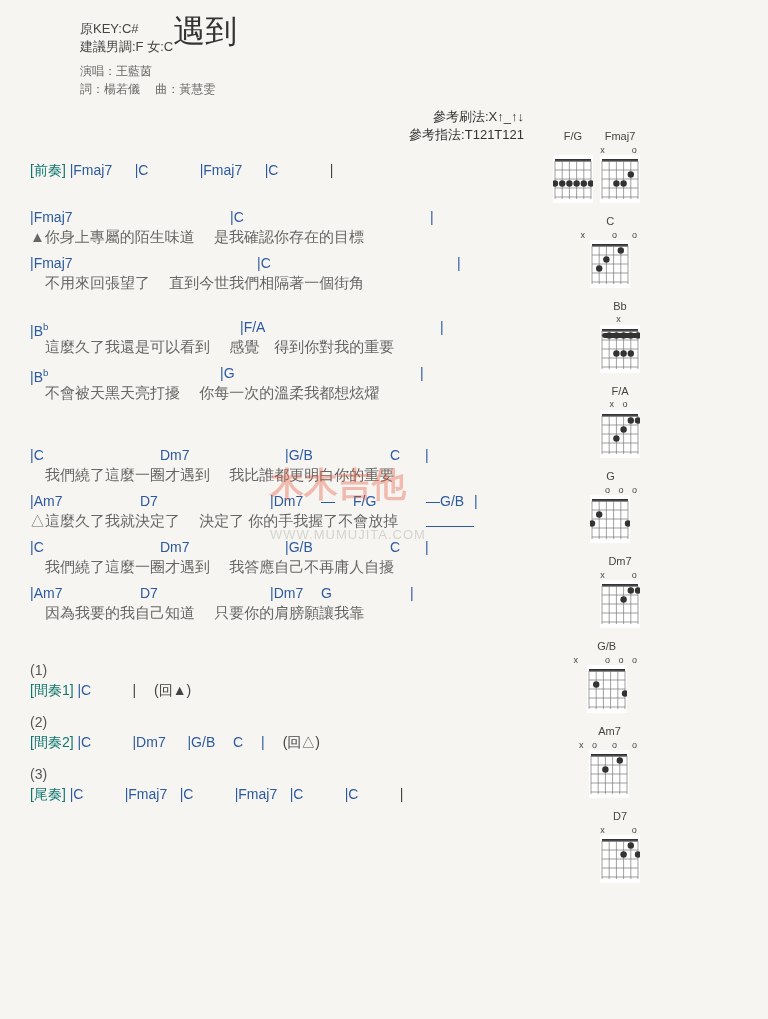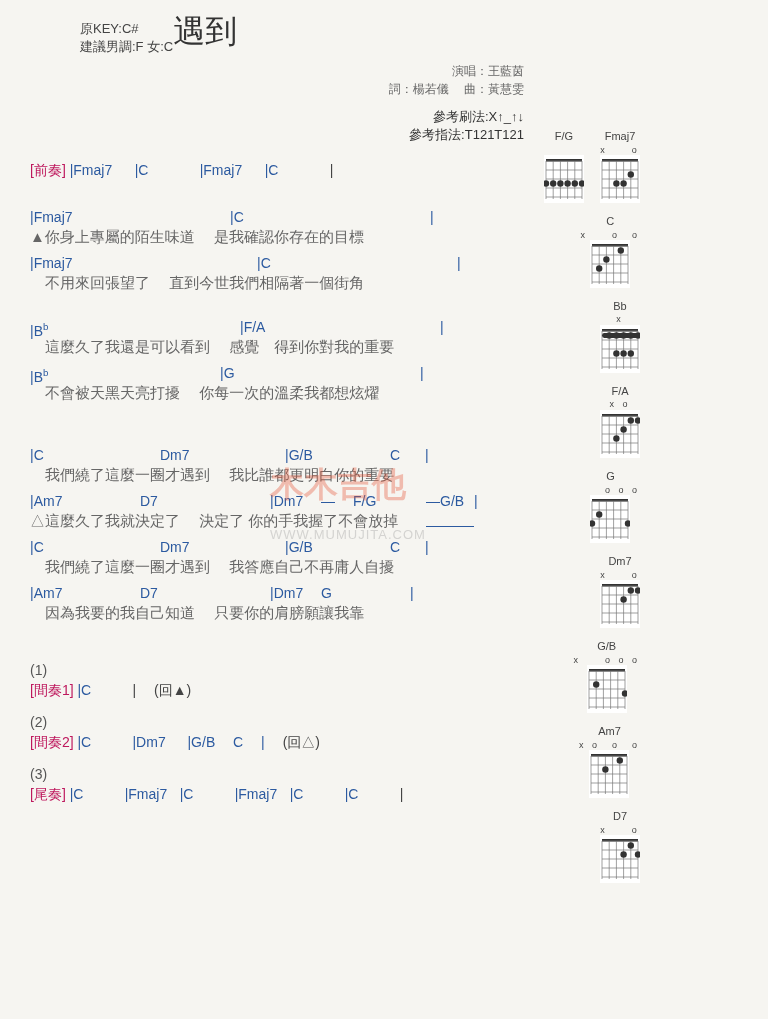--- a/index.html
+++ b/index.html
@@ -1,35 +1,35 @@
 <!DOCTYPE html>
 <html><head>
 <meta charset="utf-8">
 <style>
 html,body{margin:0;padding:0;width:768px;height:1019px;background:#f6f5f1;font-family:"Microsoft YaHei","Heiti TC",sans-serif;color:#555}
 .page{position:relative;width:664px;height:1019px}
 .header{padding:20px 80px 0 80px}
 .key-block{float:left;font-size:13px;color:#444;line-height:18px}
 .title{text-align:left;font-size:32px;color:#333;margin-top:-10px}
-.meta{text-align:right;font-size:12px;color:#666;line-height:18px;margin-top:6px;padding-right:60px}
+.meta{font-size:12px;color:#666;line-height:18px;margin-top:6px;padding-right:60px}
 .ref-block{text-align:right;font-size:13px;color:#333;line-height:18px;padding-right:60px;margin-top:10px}
 .sheet{padding:8px 30px 0 30px}
 .intro-line{font-size:14px;margin-bottom:28px;margin-top:10px}
-.section-marker{color:#be185d}
+.section-marker{color:#0f766e}
 .ch{color:#2c5aa0;font-weight:500}
 .bar{color:#444}
 .lyric-block{margin-bottom:6px}
 .chord-row{font-size:14px;line-height:18px;height:18px;letter-spacing:0}
 .lyric-row{font-size:15px;color:#666;line-height:22px;margin-bottom:6px}
 .seg{display:inline-block;vertical-align:top}
 .group-gap{height:18px}
 .interlude{font-size:14px;margin-top:4px;margin-bottom:4px}
 .numlabel{font-size:14px;color:#555;margin-top:14px}
 .diagram-col{position:absolute;top:130px;right:24px;width:110px}
-.diag-row{display:flex;justify-content:flex-end;gap:16px;margin-bottom:12px}
+.diag-row{display:flex;justify-content:flex-end;gap:7px;margin-bottom:12px}
 .diag{display:flex;flex-direction:column;align-items:center}
 .diag-name{font-size:11px;color:#444;margin-bottom:2px}
 .diag-open{font-size:9px;letter-spacing:3px;color:#444;height:10px;margin-bottom:1px}
 .fretboard{background:#fff}
 .watermark{position:absolute;left:270px;top:462px;font-size:34px;font-weight:bold;pointer-events:none;white-space:nowrap}
 .wm-red{color:rgba(230,80,50,.35)}
 .wm-gray{color:rgba(150,150,150,.35);font-size:13px;font-weight:normal;letter-spacing:1px}
 sup{font-size:.7em}
 .ul{border-bottom:1px solid #2c5aa0;padding-bottom:16px}
 </style>

